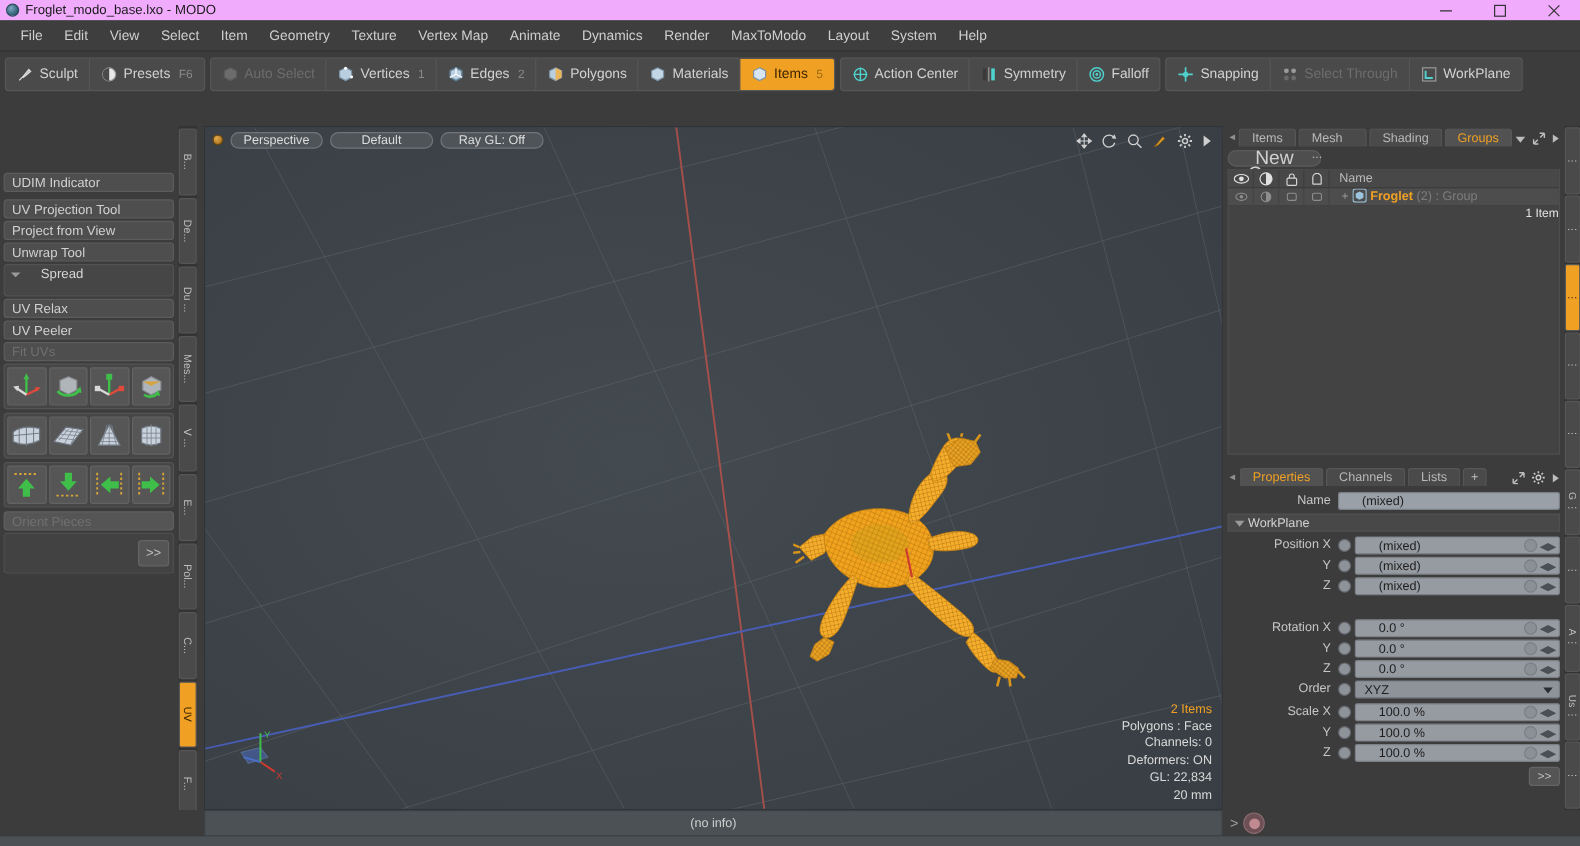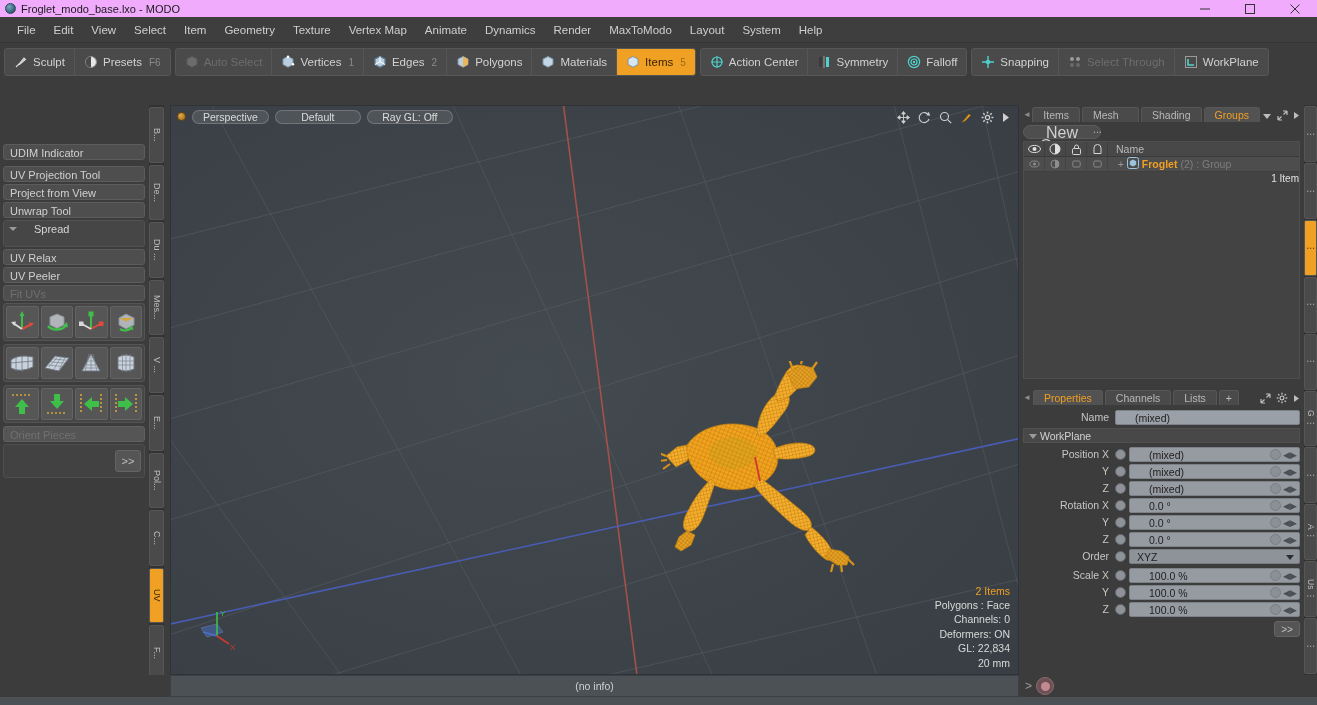--- a/index.html
+++ b/index.html
@@ -921,21 +921,21 @@
         <div class="prow">
           <div class="plabel">Z</div>
           <span class="pradio"></span>
           <div class="pfield">
             <span>(mixed)</span>
             <span class="pknob"></span>
             <span class="parrows">◀▶</span>
           </div>
         </div>
 
-        <div class="prow" style="margin-top:1px;">
+        <div class="prow" style="margin-top:19px;">
           <div class="plabel">Rotation X</div>
           <span class="pradio"></span>
           <div class="pfield">
             <span>0.0 °</span>
             <span class="pknob"></span>
             <span class="parrows">◀▶</span>
           </div>
         </div>
         <div class="prow">
           <div class="plabel">Y</div>

